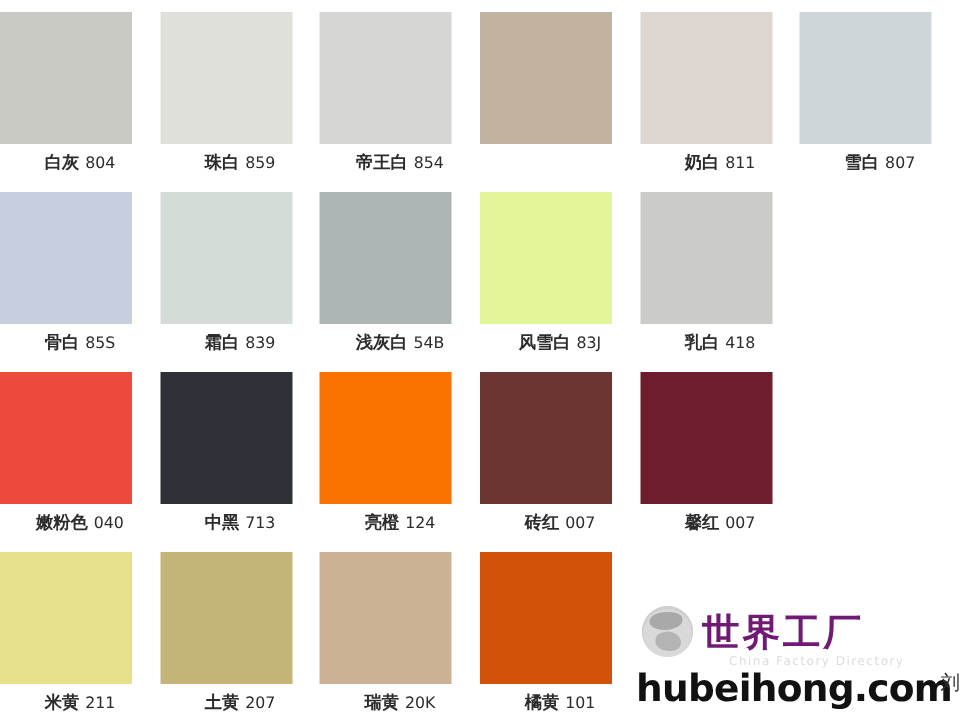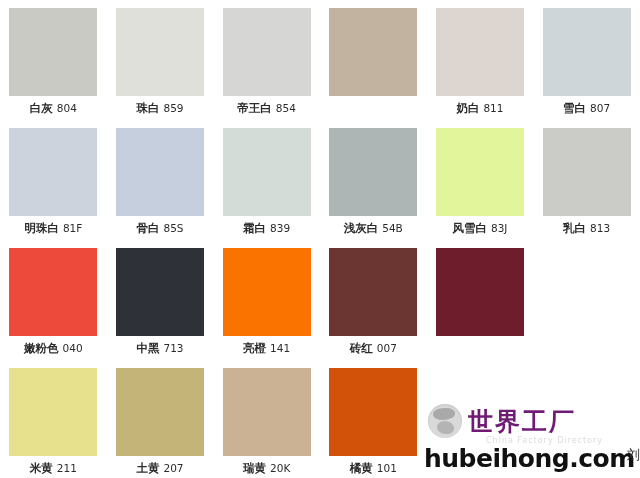--- a/index.html
+++ b/index.html
@@ -27,21 +27,21 @@
     height: 120px;
     box-sizing: border-box;
   }
   .swatch-row.last-row { height: 118px; }
   .swatch-cell {
     width: 106.66px;
     height: 100%;
     box-sizing: border-box;
     display: flex;
     flex-direction: column;
-    align-items: center;
+    align-items: flex-start;
     position: relative;
   }
   .swatch-cell.empty-cell { visibility: hidden; }
   .swatch-chip {
     width: 88px;
     height: 88px;
     margin-top: 8px;
     box-sizing: border-box;
   }
   .swatch-label {
@@ -178,63 +178,60 @@
         <div class="swatch-chip" style="background: rgb(220, 213, 208);"></div>
         <div class="swatch-label"><span class="swatch-name">奶白</span><span class="swatch-code">811</span></div>
       </div>
       <div class="swatch-cell">
         <div class="swatch-chip" style="background: rgb(206, 214, 218);"></div>
         <div class="swatch-label"><span class="swatch-name">雪白</span><span class="swatch-code">807</span></div>
       </div>
     </div>
     <div class="swatch-row">
       <div class="swatch-cell">
-        <div class="swatch-chip" style="background: rgb(204, 211, 220);"></div>
-        <div class="swatch-label"><span class="swatch-name">明珠白</span><span class="swatch-code">81F</span></div>
-      </div>
-      <div class="swatch-cell">
         <div class="swatch-chip" style="background: rgb(198, 207, 221);"></div>
         <div class="swatch-label"><span class="swatch-name">骨白</span><span class="swatch-code">85S</span></div>
       </div>
       <div class="swatch-cell">
         <div class="swatch-chip" style="background: rgb(212, 220, 216);"></div>
         <div class="swatch-label"><span class="swatch-name">霜白</span><span class="swatch-code">839</span></div>
       </div>
       <div class="swatch-cell">
         <div class="swatch-chip" style="background: rgb(174, 182, 181);"></div>
         <div class="swatch-label"><span class="swatch-name">浅灰白</span><span class="swatch-code">54B</span></div>
       </div>
       <div class="swatch-cell">
         <div class="swatch-chip" style="background: rgb(227, 245, 154);"></div>
         <div class="swatch-label"><span class="swatch-name">风雪白</span><span class="swatch-code">83J</span></div>
       </div>
       <div class="swatch-cell">
         <div class="swatch-chip" style="background: rgb(203, 203, 199);"></div>
-        <div class="swatch-label"><span class="swatch-name">乳白</span><span class="swatch-code">813</span></div>
+        <div class="swatch-label"><span class="swatch-name">乳白</span><span class="swatch-code">418</span></div>
       </div>
     </div>
     <div class="swatch-row">
       <div class="swatch-cell">
         <div class="swatch-chip" style="background: rgb(238, 74, 59);"></div>
         <div class="swatch-label"><span class="swatch-name">嫩粉色</span><span class="swatch-code">040</span></div>
       </div>
       <div class="swatch-cell">
         <div class="swatch-chip" style="background: rgb(46, 50, 56);"></div>
         <div class="swatch-label"><span class="swatch-name">中黑</span><span class="swatch-code">713</span></div>
       </div>
       <div class="swatch-cell">
         <div class="swatch-chip" style="background: rgb(250, 115, 0);"></div>
-        <div class="swatch-label"><span class="swatch-name">亮橙</span><span class="swatch-code">141</span></div>
+        <div class="swatch-label"><span class="swatch-name">亮橙</span><span class="swatch-code">124</span></div>
       </div>
       <div class="swatch-cell">
         <div class="swatch-chip" style="background: rgb(107, 53, 50);"></div>
         <div class="swatch-label"><span class="swatch-name">砖红</span><span class="swatch-code">007</span></div>
       </div>
       <div class="swatch-cell">
         <div class="swatch-chip" style="background: rgb(110, 29, 44);"></div>
+        <div class="swatch-label"><span class="swatch-name">馨红</span><span class="swatch-code">007</span></div>
       </div>
     </div>
     <div class="swatch-row last-row">
       <div class="swatch-cell">
         <div class="swatch-chip" style="background: rgb(231, 224, 141);"></div>
         <div class="swatch-label"><span class="swatch-name">米黄</span><span class="swatch-code">211</span></div>
       </div>
       <div class="swatch-cell">
         <div class="swatch-chip" style="background: rgb(197, 180, 119);"></div>
         <div class="swatch-label"><span class="swatch-name">土黄</span><span class="swatch-code">207</span></div>

